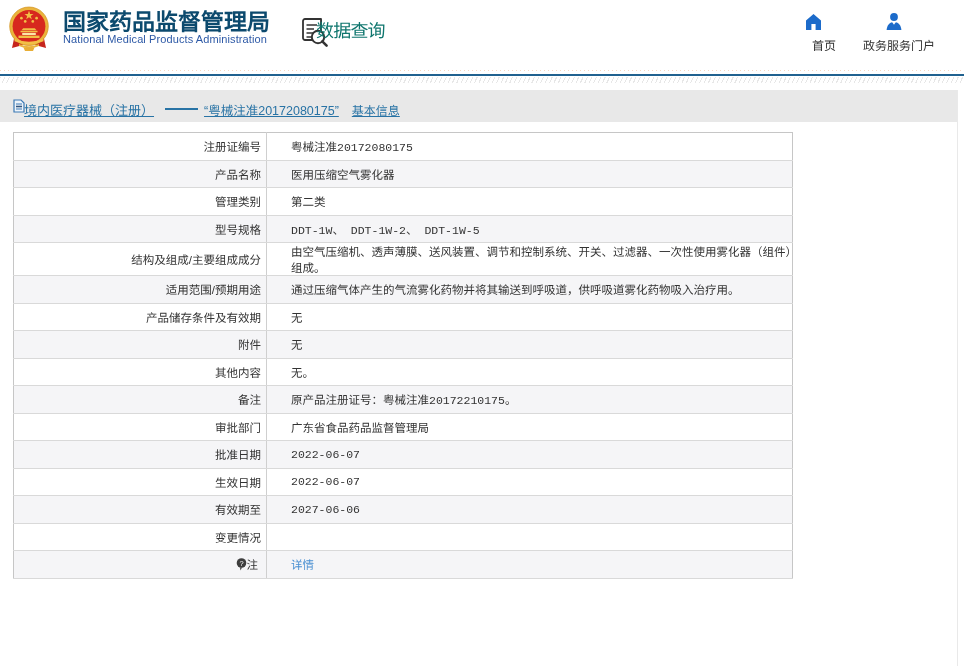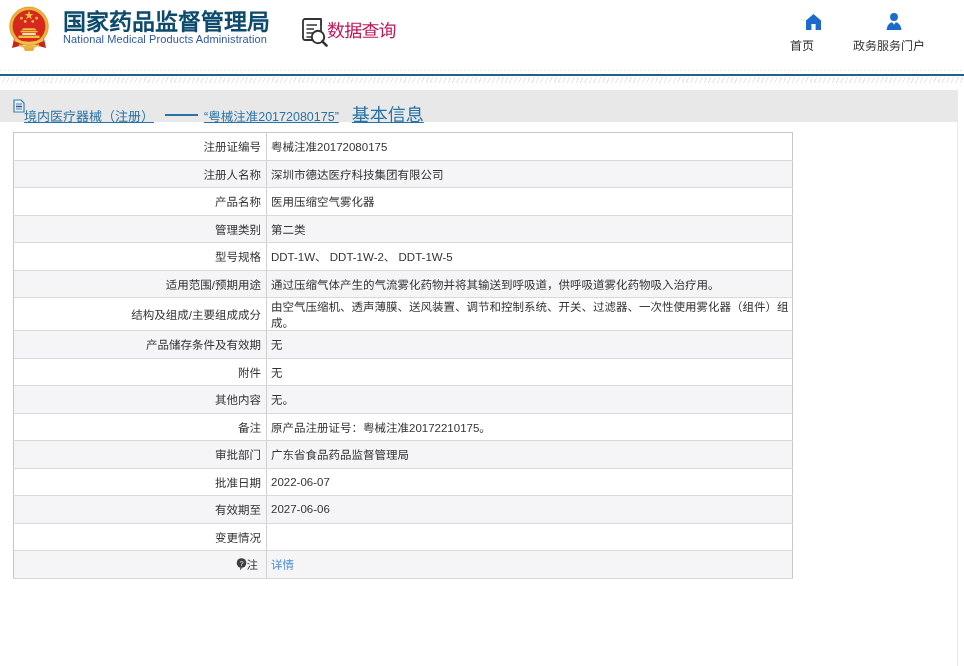--- a/index.html
+++ b/index.html
@@ -2,36 +2,36 @@
 <html lang="zh-CN"><head>
 <meta charset="utf-8">
 <style>
   html,body{margin:0;padding:0;}
   body{width:964px;height:666px;overflow:hidden;position:relative;background:#fff;
        font-family:"Liberation Sans",sans-serif;-webkit-font-smoothing:antialiased;}
   .abs{position:absolute;}
   
   .title{left:63px;top:8px;font-size:23px;font-weight:bold;color:#0c4a6e;letter-spacing:0px;line-height:28px;}
   .subtitle{left:63px;top:33px;font-size:11px;color:#2d59a6;letter-spacing:0.1px;}
-  .dq-text{left:327px;top:16px;font-size:18px;color:#be185d;letter-spacing:-0.8px;font-weight:500;}
-  .nav-item{color:#333;font-size:12px;text-align:left;}
+  .dq-text{left:316px;top:16px;font-size:18px;color:#0f766e;letter-spacing:-0.8px;font-weight:500;}
+  .nav-item{color:#333;font-size:12px;text-align:right;}
   
   .pinkdots{left:0;top:70px;width:964px;height:1px;background:repeating-linear-gradient(90deg,#f6d8c4 0 1px,transparent 1px 4px);}
   .bluerule{left:0;top:74px;width:964px;height:2px;background:#20618f;}
   .hatch{left:0;top:77px;width:964px;height:6px;background:repeating-linear-gradient(115deg,#e7e7e7 0 1px,transparent 1px 4px);}
   
   .band{left:0;top:90px;width:958px;height:32px;background:#e8e8e8;}
   .crumb{left:24px;top:100px;font-size:13px;color:#2873a5;text-decoration:underline;letter-spacing:0;}
   
   table.info{position:absolute;left:13px;top:132px;width:780px;border-collapse:collapse;table-layout:fixed;}
   table.info{border:1px solid #c6c6c6;}
   table.info td{height:26.5px;padding:0;font-size:11.5px;color:#333;border-bottom:1px solid #d9d9d9;vertical-align:middle;}
   table.info tr:nth-child(even) td{background:#f5f5f7;}
   table.info td.lbl{box-sizing:border-box;width:253px;text-align:right;padding-right:5px;border-right:1px solid #cfcfcf;}
-  table.info td.val{padding-left:4px;}
+  table.info td.val{padding-left:24px;font-family:Liberation Mono, monospace;}
   a.det{color:#4a90d2;text-decoration:none;text-align:center;}
 </style>
 </head>
 <body>
 
   <svg class="abs" style="left:9px;top:3px" width="40" height="50" viewBox="0 0 40 50">
     <path d="M6 31 L3 45 L14 42 L11 34 Z" fill="#c6251c"></path>
     <path d="M34 31 L37 45 L26 42 L29 34 Z" fill="#c6251c"></path>
     <circle cx="20" cy="23.3" r="19.3" fill="#eab43c"></circle>
     <circle cx="20" cy="23.3" r="19.3" fill="none" stroke="#d3921f" stroke-width="0.7"></circle>
@@ -85,51 +85,47 @@
   <div class="abs band"></div>
   <div class="abs" style="left:957px;top:90px;width:1px;height:576px;background:#e9e9e9;"></div>
   <svg class="abs" style="left:13px;top:99px" width="12" height="14" viewBox="0 0 12 14">
     <path d="M1 1 L8 1 L11 4 L11 13 L1 13 Z" fill="#eef4fa" stroke="#3b79b4" stroke-width="1.2"></path>
     <line x1="3" y1="5" x2="9" y2="5" stroke="#3b79b4" stroke-width="1"></line>
     <line x1="3" y1="7.5" x2="9" y2="7.5" stroke="#33557e" stroke-width="1.6"></line>
     <line x1="3" y1="10" x2="9" y2="10" stroke="#3b79b4" stroke-width="1"></line>
   </svg>
   <div class="abs crumb"><span style="font-size:13px">境内医疗器械（注册）</span><svg width="33" height="13" viewBox="0 0 33 13" style="margin:0 6px 0 11px;vertical-align:-1px">
       <rect y="5" width="33" height="2" fill="#2873a5"></rect>
-    </svg><span style="font-size:12.5px">“粤械注准20172080175”</span><span style="font-size:18px;margin-left:13px">基本信息</span></div>
+    </svg><span style="font-size:12.5px">“粤械注准20172080175”</span><span style="font-size:12px;margin-left:13px">基本信息</span></div>
 
   <table class="info">
     <tbody>
       <tr>
         <td class="lbl">注册证编号</td>
         <td class="val">粤械注准20172080175</td>
-      </tr>
-    <tr>
-        <td class="lbl">注册人名称</td>
-        <td class="val">深圳市德达医疗科技集团有限公司</td>
       </tr>
     <tr>
         <td class="lbl">产品名称</td>
         <td class="val">医用压缩空气雾化器</td>
       </tr>
     <tr>
         <td class="lbl">管理类别</td>
         <td class="val">第二类</td>
       </tr>
     <tr>
         <td class="lbl">型号规格</td>
         <td class="val">DDT-1W、 DDT-1W-2、 DDT-1W-5</td>
       </tr>
     <tr>
+        <td class="lbl">结构及组成/主要组成成分</td>
+        <td class="val">由空气压缩机、透声薄膜、送风装置、调节和控制系统、开关、过滤器、一次性使用雾化器（组件）组成。</td>
+      </tr>
+    <tr>
         <td class="lbl">适用范围/预期用途</td>
         <td class="val">通过压缩气体产生的气流雾化药物并将其输送到呼吸道，供呼吸道雾化药物吸入治疗用。</td>
-      </tr>
-    <tr>
-        <td class="lbl">结构及组成/主要组成成分</td>
-        <td class="val">由空气压缩机、透声薄膜、送风装置、调节和控制系统、开关、过滤器、一次性使用雾化器（组件）组成。</td>
       </tr>
     <tr>
         <td class="lbl">产品储存条件及有效期</td>
         <td class="val">无</td>
       </tr>
     <tr>
         <td class="lbl">附件</td>
         <td class="val">无</td>
       </tr>
     <tr>
@@ -142,20 +138,24 @@
       </tr>
     <tr>
         <td class="lbl">审批部门</td>
         <td class="val">广东省食品药品监督管理局</td>
       </tr>
     <tr>
         <td class="lbl">批准日期</td>
         <td class="val">2022-06-07</td>
       </tr>
     <tr>
+        <td class="lbl">生效日期</td>
+        <td class="val">2022-06-07</td>
+      </tr>
+    <tr>
         <td class="lbl">有效期至</td>
         <td class="val">2027-06-06</td>
       </tr>
     <tr>
         <td class="lbl">变更情况</td>
         <td class="val"></td>
       </tr>
     <tr>
         <td class="lbl" style="padding-right:8px"><svg width="11" height="13" viewBox="0 0 11 13" style="vertical-align:-2px">
             <circle cx="5.5" cy="5" r="4.8" fill="#3d3d3d"></circle>

